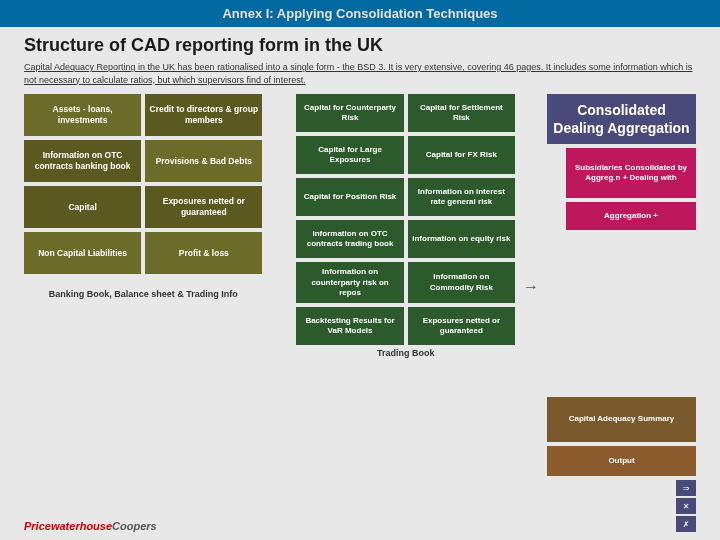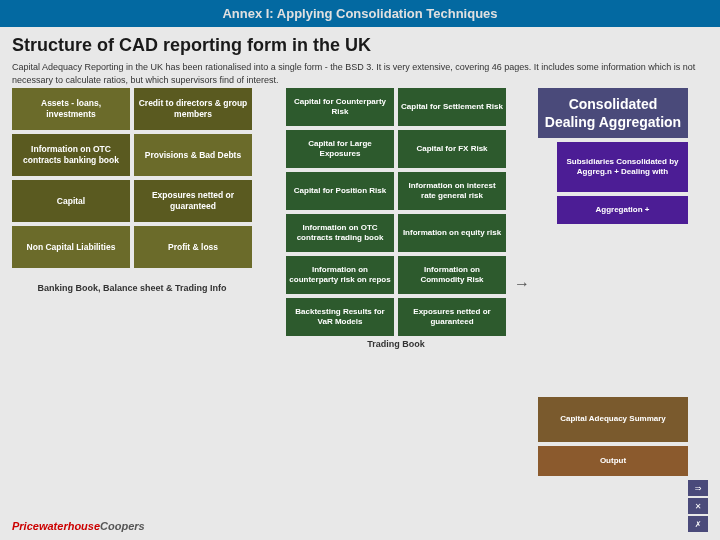--- a/index.html
+++ b/index.html
@@ -26,35 +26,36 @@
       color: #e0e0e0;
       font-size: 13px;
       font-weight: bold;
     }
 
     .content-area {
       background: #e8e8e8;
       flex: 1;
       display: flex;
       flex-direction: column;
-      padding: 8px 12px;
+      padding: 8px 24px;
     }
 
     .page-title {
       font-size: 18px;
       font-weight: bold;
       color: #1a1a1a;
       margin-bottom: 5px;
     }
 
     .description {
       font-size: 9px;
       color: #333;
-      margin-bottom: 2px;
+      margin-bottom: 8px;
       line-height: 1.4;
+      text-decoration: underline;
     }
 
     .main-layout {
       display: flex;
       flex: 1;
       gap: 6px;
     }
 
     
     .banking-book-section {
@@ -125,21 +126,21 @@
 
     
     .consolidated-section {
       display: flex;
       flex-direction: column;
       gap: 4px;
       width: 150px;
     }
 
     .cell-consolidated {
-      background: #4c1d95;
+      background: #be185d;
       color: #fff;
       font-size: 8px;
       font-weight: bold;
       text-align: center;
       padding: 5px 4px;
       display: flex;
       align-items: center;
       justify-content: center;
       line-height: 1.3;
       margin-left: 19px;

